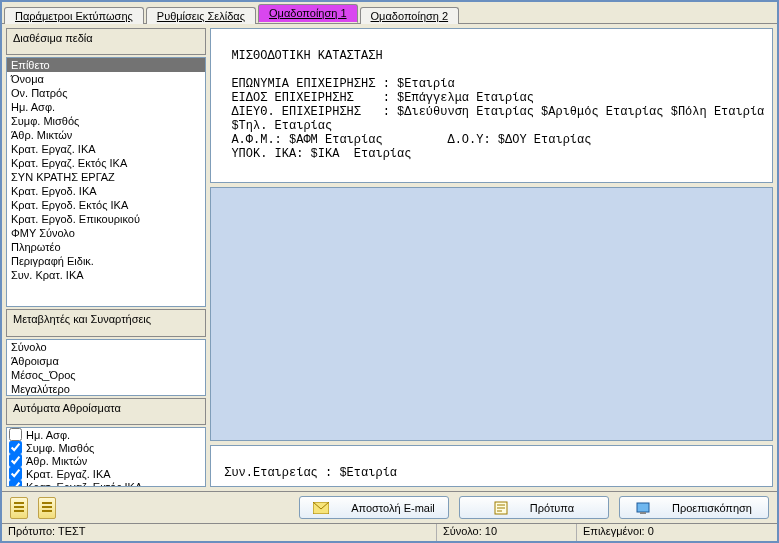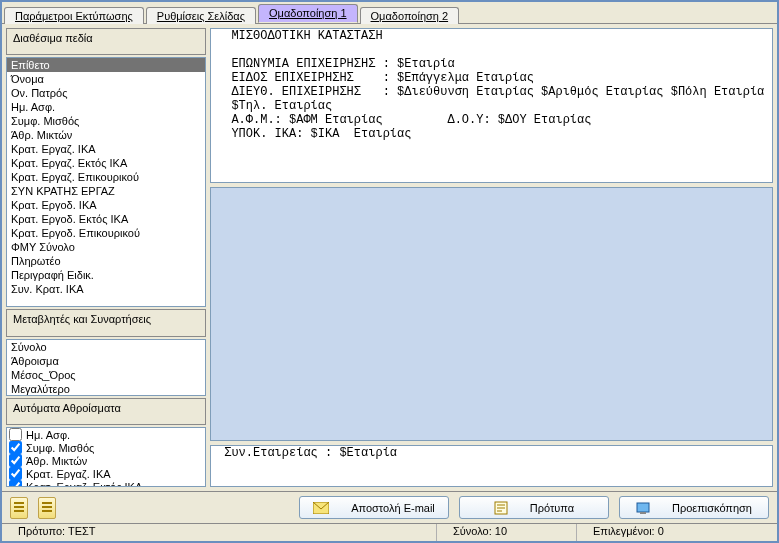--- a/index.html
+++ b/index.html
@@ -36,21 +36,21 @@
     padding: 2px 10px;
     margin-right: 2px;
     background: #f2f2ef;
     border-top-left-radius: 3px;
     border-top-right-radius: 3px;
     cursor: default;
     position: relative;
     top: 1px;
   }
   .tab.active {
-    background: #c4b5fd;
+    background: #d946ef;
     border-bottom: 1px solid #ece9d8;
     font-weight: normal;
     top: 0;
     padding-bottom: 3px;
   }
   
   .main {
     display: flex;
     flex: 1;
     overflow: hidden;
@@ -102,21 +102,21 @@
     flex-direction: column;
     gap: 4px;
   }
   .editor {
     border: 1px solid #7f9db9;
     background: #fff;
     font-family: "Courier New", monospace;
     font-size: 12px;
     white-space: pre;
     overflow: auto;
-    padding: 0 6px;
+    padding: 20px 6px;
   }
   .editor.top { height: 155px; }
   .editor.middle { flex: 1; background: #c7d7ed; }
   .editor.bottom { height: 42px; overflow-x: scroll; }
   
   ::-webkit-scrollbar { width: 16px; height: 16px; }
   ::-webkit-scrollbar-track { background: #e5e5e5; }
   ::-webkit-scrollbar-thumb { background: #c2c2c2; border: 1px solid #9a9a9a; }
 
   
@@ -158,21 +158,21 @@
     box-shadow: 0 4px 0 #a07c00, 0 8px 0 #a07c00;
   }
   .statusbar {
     height: 18px;
     border-top: 1px solid #8a8a8a;
     background: #ece9d8;
     display: flex;
     font-size: 11px;
   }
   .status-cell {
-    padding: 1px 16px;
+    padding: 1px 6px;
     border-right: 1px solid #b0b0b0;
     min-width: 120px;
     white-space: nowrap;
   }
   .status-cell.f1 { flex: 1; }
   svg { display: block; }
 </style>
 </head>
 <body>
 
@@ -190,21 +190,20 @@
       <div class="panel-header">Διαθέσιμα πεδία</div>
       <div class="listbox avail" id="availList">
           <div class="li sel">Επίθετο</div>
           <div class="li">Όνομα</div>
           <div class="li">Ον. Πατρός</div>
           <div class="li">Ημ. Ασφ.</div>
           <div class="li">Συμφ. Μισθός</div>
           <div class="li">Άθρ. Μικτών</div>
           <div class="li">Κρατ. Εργαζ. ΙΚΑ</div>
           <div class="li">Κρατ. Εργαζ. Εκτός ΙΚΑ</div>
-          <div class="li">Κρατ. Εργαζ. Επικουρικού</div>
           <div class="li">ΣΥΝ ΚΡΑΤΗΣ ΕΡΓΑΖ</div>
           <div class="li">Κρατ. Εργοδ. ΙΚΑ</div>
           <div class="li">Κρατ. Εργοδ. Εκτός ΙΚΑ</div>
           <div class="li">Κρατ. Εργοδ. Επικουρικού</div>
           <div class="li">ΦΜΥ Σύνολο</div>
           <div class="li">Πληρωτέο</div>
           <div class="li">Περιγραφή Ειδικ.</div>
           <div class="li">Συν. Κρατ. ΙΚΑ</div>
         </div>
 

